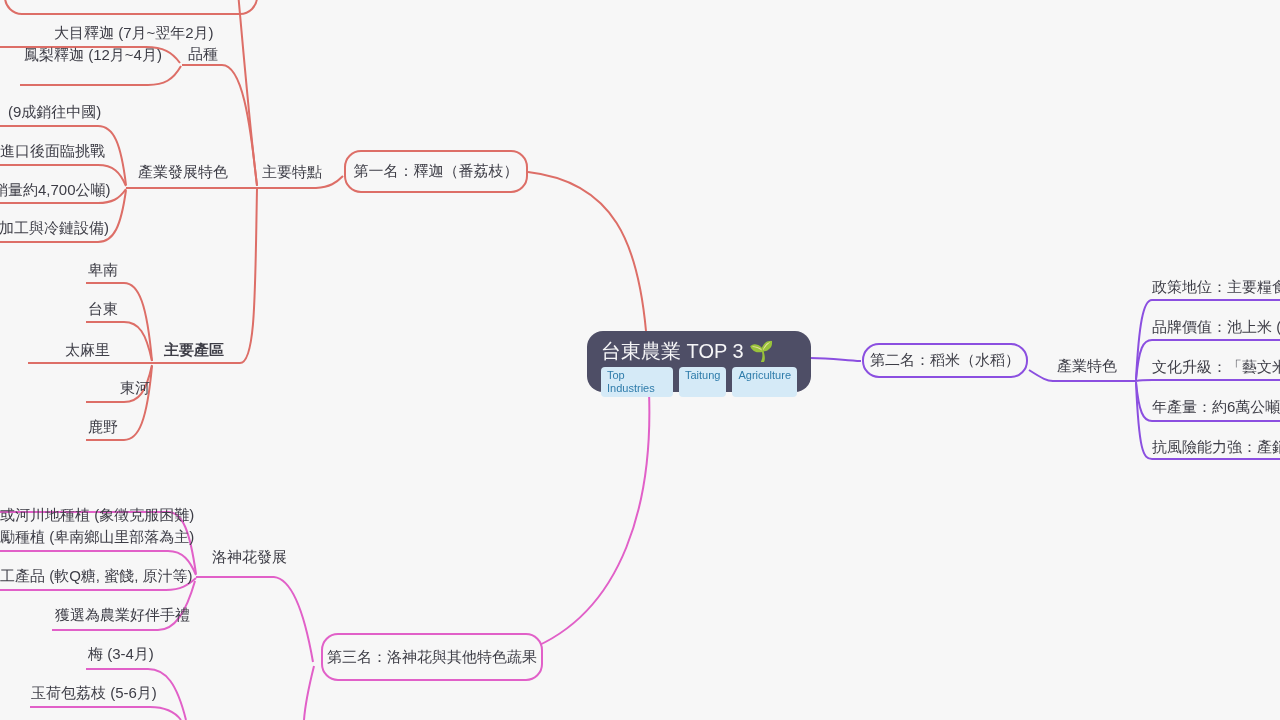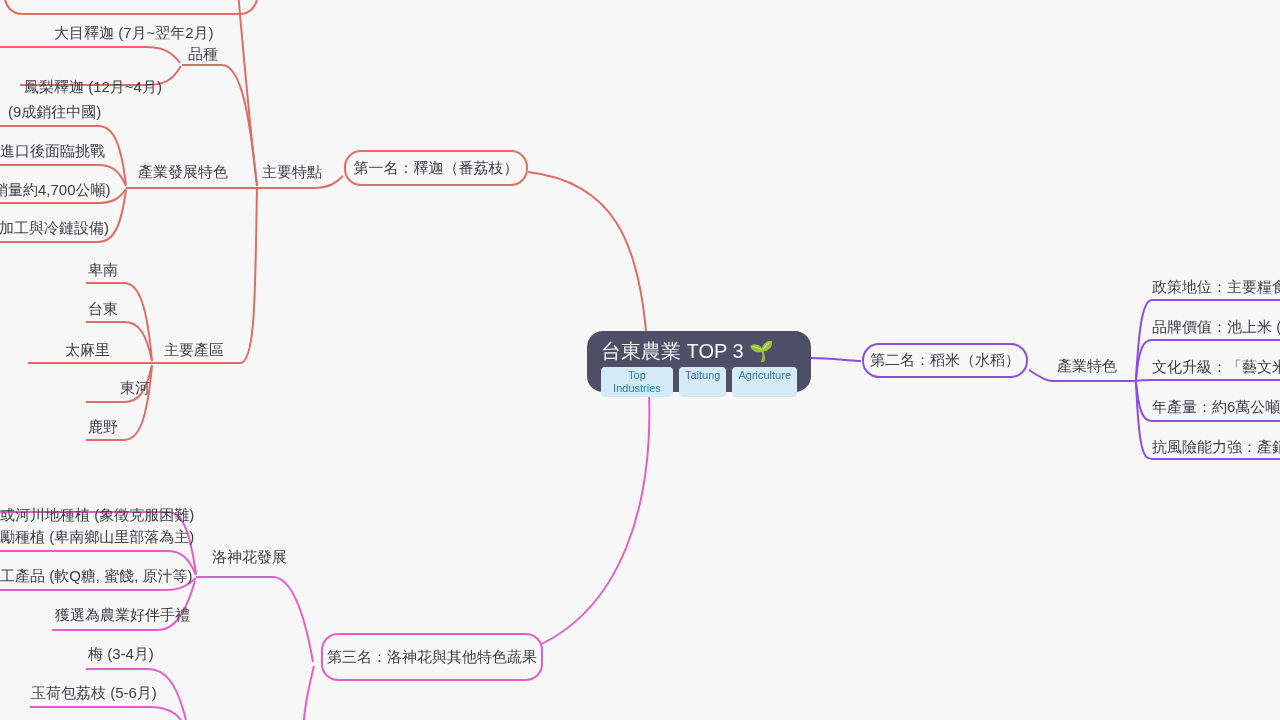--- a/index.html
+++ b/index.html
@@ -35,21 +35,21 @@
   .b1{border-color:var(--branch1,#dd6e67);}
   .b2{border-color:var(--branch2,#8b4fe0);}
   .b3{border-color:var(--branch3,#e160c8);}
   #rootNode{
     position:absolute;left:587px;top:331px;width:224px;height:61px;
     background:var(--root_bg,#4e4e66);
     border-radius:16px;box-sizing:border-box;
     padding:8px 14px 0 14px;cursor:pointer;
   }
   #rootNode .title{font-size:20px;color:#f5f5f7;line-height:24px;}
-  #rootNode .badges{display:flex;gap:6px;margin-top:4px;text-align:center;}
+  #rootNode .badges{display:flex;gap:6px;margin-top:4px;}
   #rootNode .badge{
     font-size:11px;line-height:13px;padding:2px 6px;border-radius:4px;
     background:var(--badge_bg,#d5eaf7);color:var(--badge_text,#2f7cab);
   }
 </style>
 </head>
 <body>
 
 <div id="stage">
 
@@ -96,40 +96,40 @@
 
   <div id="rootNode">
     <div class="title">台東農業 TOP 3 🌱</div>
     <div class="badges">
       <span class="badge">Top Industries</span>
       <span class="badge">Taitung</span>
       <span class="badge">Agriculture</span>
     </div>
   </div>
 
-  <div class="bubble b1" style="left:344px;top:150px;width:184px;height:36px;">
+  <div class="bubble b1" style="left:344px;top:150px;width:184px;height:43px;">
     <span>第一名：釋迦（番荔枝）</span>
   </div>
   <div class="bubble b2" style="left:862px;top:343px;width:166px;height:35px;">
     <span>第二名：稻米（水稻）</span>
   </div>
   <div class="bubble b3" style="left:321px;top:633px;width:222px;height:48px;font-family:Liberation Mono, monospace;">
     <span>第三名：洛神花與其他特色蔬果</span>
   </div>
 
   <span class="lbl" style="left:262px;top:161px;">主要特點</span>
   <span class="lbl" style="left:188px;top:43px;">品種</span>
   <span class="lbl" style="left:24px;top:22px;margin-left:30px;">大目釋迦 (7月~翌年2月)</span>
-  <span class="lbl" style="left:24px;top:76px;">鳳梨釋迦 (12月~4月)</span>
+  <span class="lbl" style="left:24px;top:44px;">鳳梨釋迦 (12月~4月)</span>
   <span class="lbl" style="left:138px;top:161px;">產業發展特色</span>
   <span class="lbl" style="left:8px;top:101px;">(9成銷往中國)</span>
   <span class="lbl" style="left:0px;top:140px;">進口後面臨挑戰</span>
   <span class="lbl" style="left:-7px;top:179px;">銷量約4,700公噸)</span>
   <span class="lbl" style="left:-1px;top:217px;">加工與冷鏈設備)</span>
-  <span class="lbl" style="left:164px;top:339px;">主要產區</span>
+  <span class="lbl" style="left:164px;top:339px;font-weight:bold;">主要產區</span>
   <span class="lbl" style="left:88px;top:259px;">卑南</span>
   <span class="lbl" style="left:88px;top:298px;">台東</span>
   <span class="lbl" style="left:65px;top:339px;">太麻里</span>
   <span class="lbl" style="left:88px;top:377px;margin-left:32px;">東河</span>
   <span class="lbl" style="left:88px;top:416px;">鹿野</span>
 
   <span class="lbl" style="left:1057px;top:355px;">產業特色</span>
   <span class="lbl" style="left:1152px;top:276px;">政策地位：主要糧食作</span>
   <span class="lbl" style="left:1152px;top:316px;">品牌價值：池上米 (亞</span>
   <span class="lbl" style="left:1152px;top:356px;">文化升級：「藝文米鄉</span>

